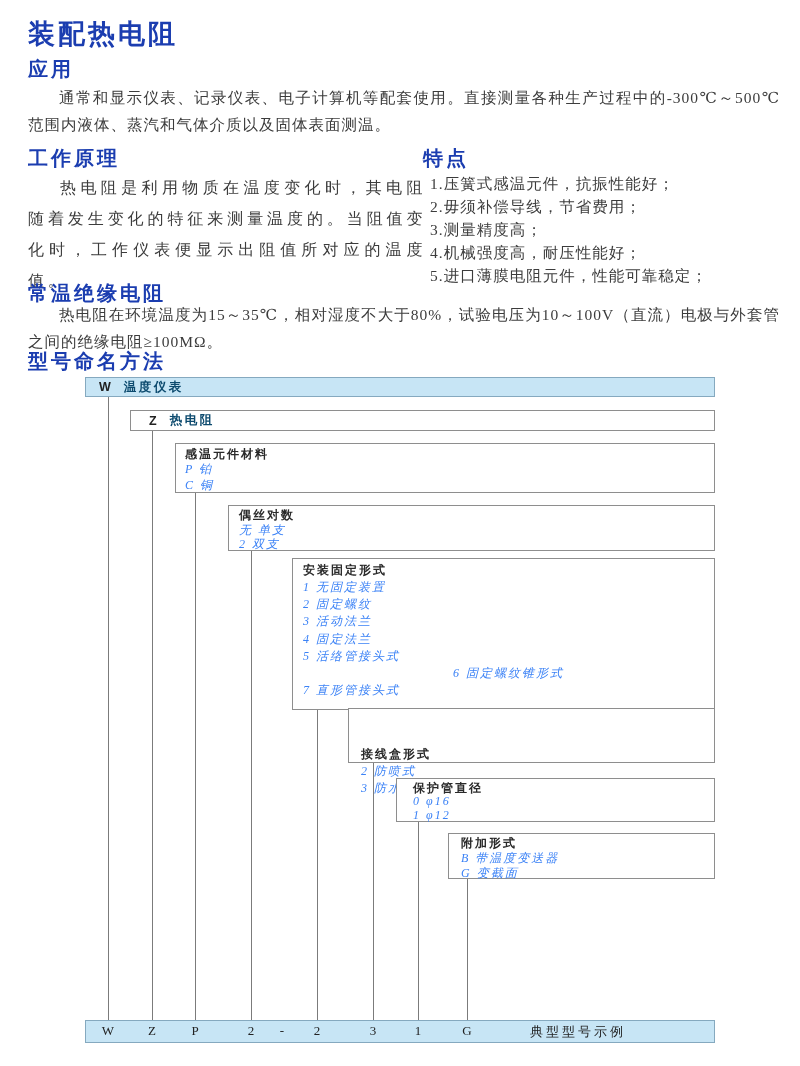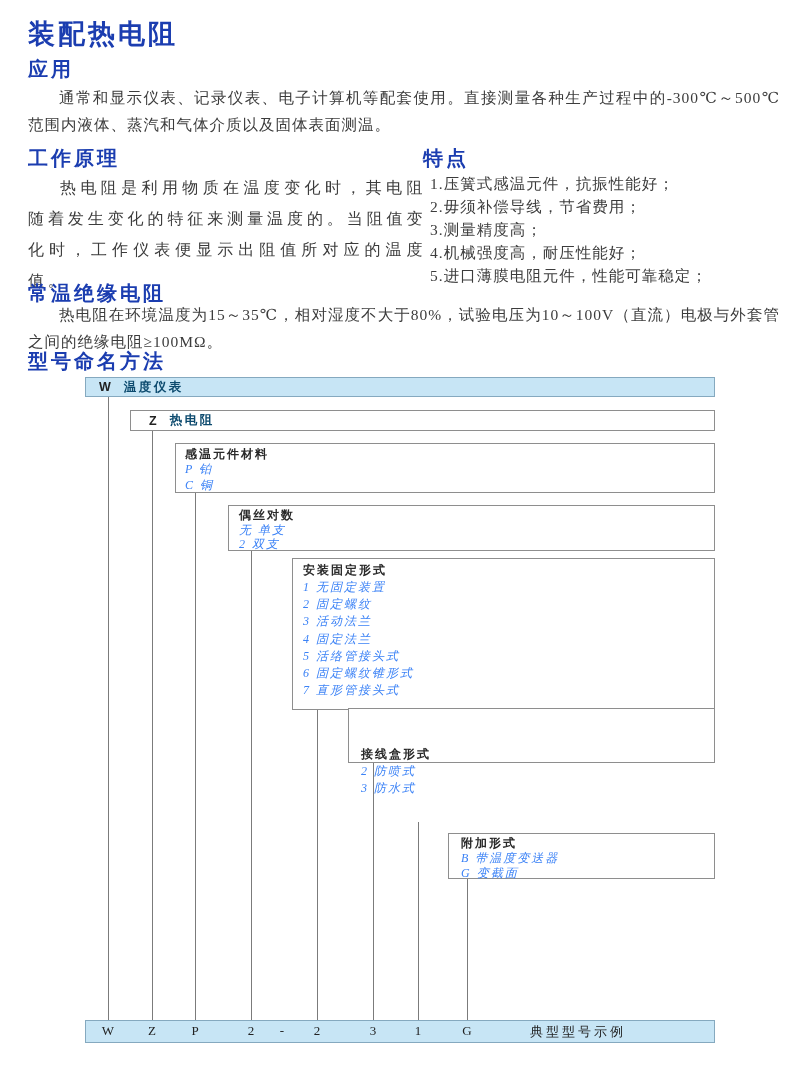--- a/index.html
+++ b/index.html
@@ -90,30 +90,35 @@
       <div class="dbox-opt" style="line-height:14px;">2 双支</div>
     </div>
 
     <div class="dbox" style="left:292px;top:558px;width:423px;height:152px;padding:3px 0 0 10px;">
       <div class="dbox-title" style="line-height:17px;">安装固定形式</div>
       <div class="dbox-opt" style="line-height:17.2px;">1 无固定装置</div>
       <div class="dbox-opt" style="line-height:17.2px;">2 固定螺纹</div>
       <div class="dbox-opt" style="line-height:17.2px;">3 活动法兰</div>
       <div class="dbox-opt" style="line-height:17.2px;">4 固定法兰</div>
       <div class="dbox-opt" style="line-height:17.2px;">5 活络管接头式</div>
-      <div class="dbox-opt" style="line-height:17.2px;">6 固定螺纹锥形式</div>
+      <div class="dbox-opt" style="line-height:17.2px;text-align:center;">6 固定螺纹锥形式</div>
       <div class="dbox-opt" style="line-height:17.2px;">7 直形管接头式</div>
     </div>
 
     <div class="dbox" style="left:348px;top:708px;width:367px;height:55px;padding:3px 0 0 12px;">
       <div class="dbox-title" style="line-height:17px;margin-top:34px;">接线盒形式</div>
       <div class="dbox-opt" style="line-height:17px;">2 防喷式</div>
       <div class="dbox-opt" style="line-height:17px;">3 防水式</div>
     </div>
 
+    <div class="dbox" style="left:396px;top:778px;width:319px;height:44px;padding:2px 0 0 16px;">
+      <div class="dbox-title" style="line-height:14px;">保护管直径</div>
+      <div class="dbox-opt" style="line-height:13.5px;">0 φ16</div>
+      <div class="dbox-opt" style="line-height:13.5px;">1 φ12</div>
+    </div>
 
     <div class="dbox" style="left:448px;top:833px;width:267px;height:46px;padding:2px 0 0 12px;">
       <div class="dbox-title" style="line-height:15px;">附加形式</div>
       <div class="dbox-opt" style="line-height:14.5px;">B 带温度变送器</div>
       <div class="dbox-opt" style="line-height:14.5px;">G 变截面</div>
     </div>
 
     <div class="dbar" style="left:85px;top:1020px;width:630px;height:23px;"></div>
     <span class="dcode" style="left:108px;top:1023px;">W</span>
     <span class="dcode" style="left:152px;top:1023px;">Z</span>

